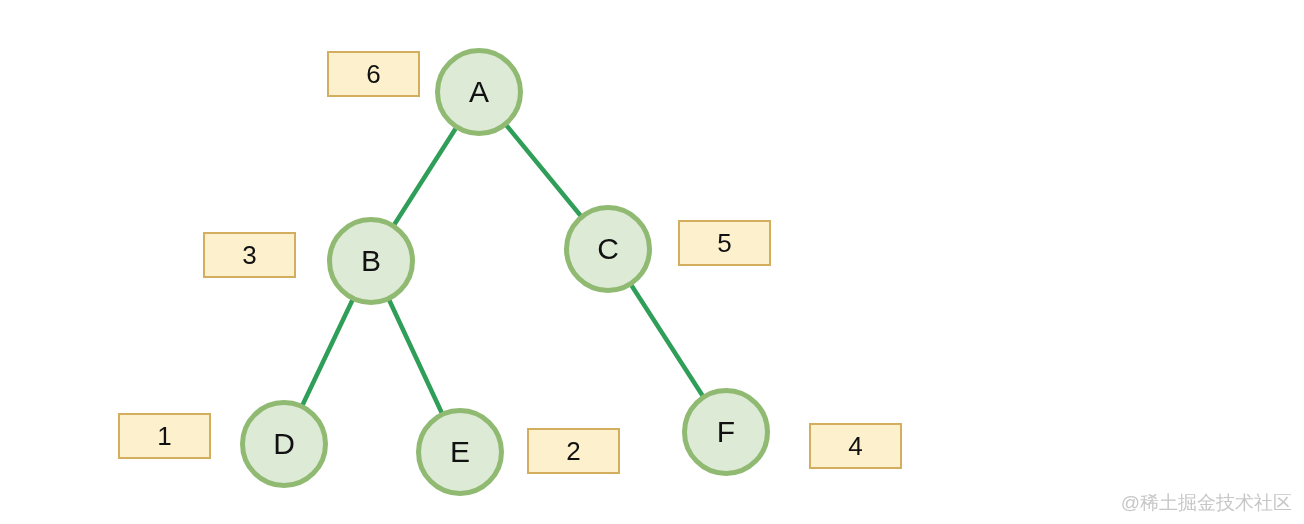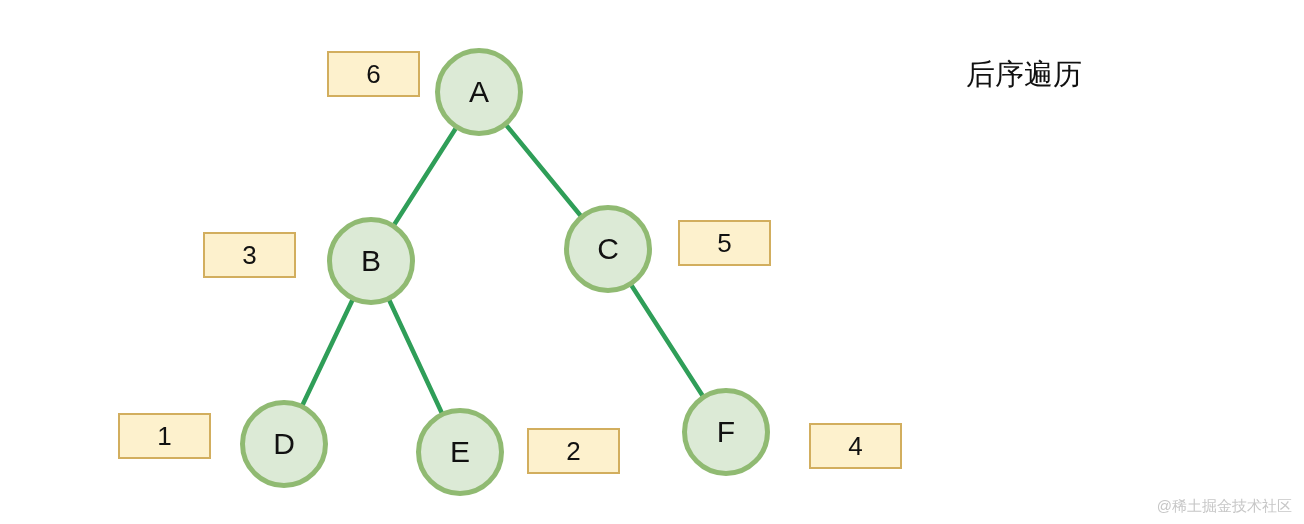--- a/index.html
+++ b/index.html
@@ -85,21 +85,21 @@
     font-size: 27px;
     color: #111111;
     white-space: nowrap;
     letter-spacing: 0.5px;
     z-index: 2;
   }
   .watermark {
     position: absolute;
     right: 12px;
     bottom: 8px;
-    font-size: 15px;
+    font-size: 19px;
     color: #c7c7c7;
     white-space: nowrap;
     z-index: 2;
   }
 </style>
 </head>
 <body>
 
 <div class="canvas">
 
@@ -142,17 +142,16 @@
   <div class="order-box order-1">
     <span>1</span>
   </div>
   <div class="order-box order-2">
     <span>2</span>
   </div>
   <div class="order-box order-4">
     <span>4</span>
   </div>
 
-  <div class="panel-title">后序遍历</div>
 
   <div class="watermark">@稀土掘金技术社区</div>
 
 </div>
 
 </body></html>

